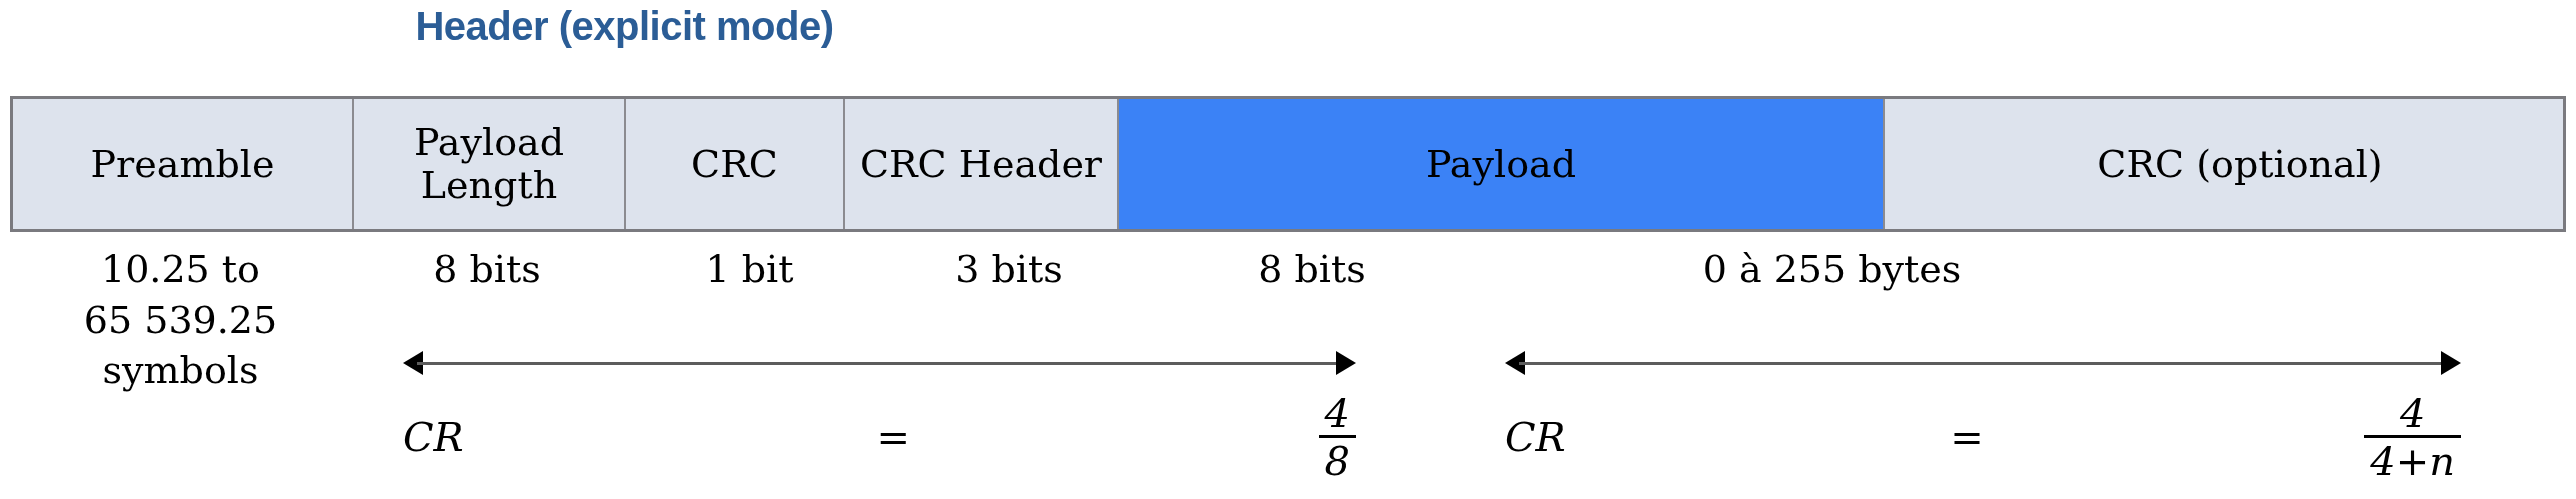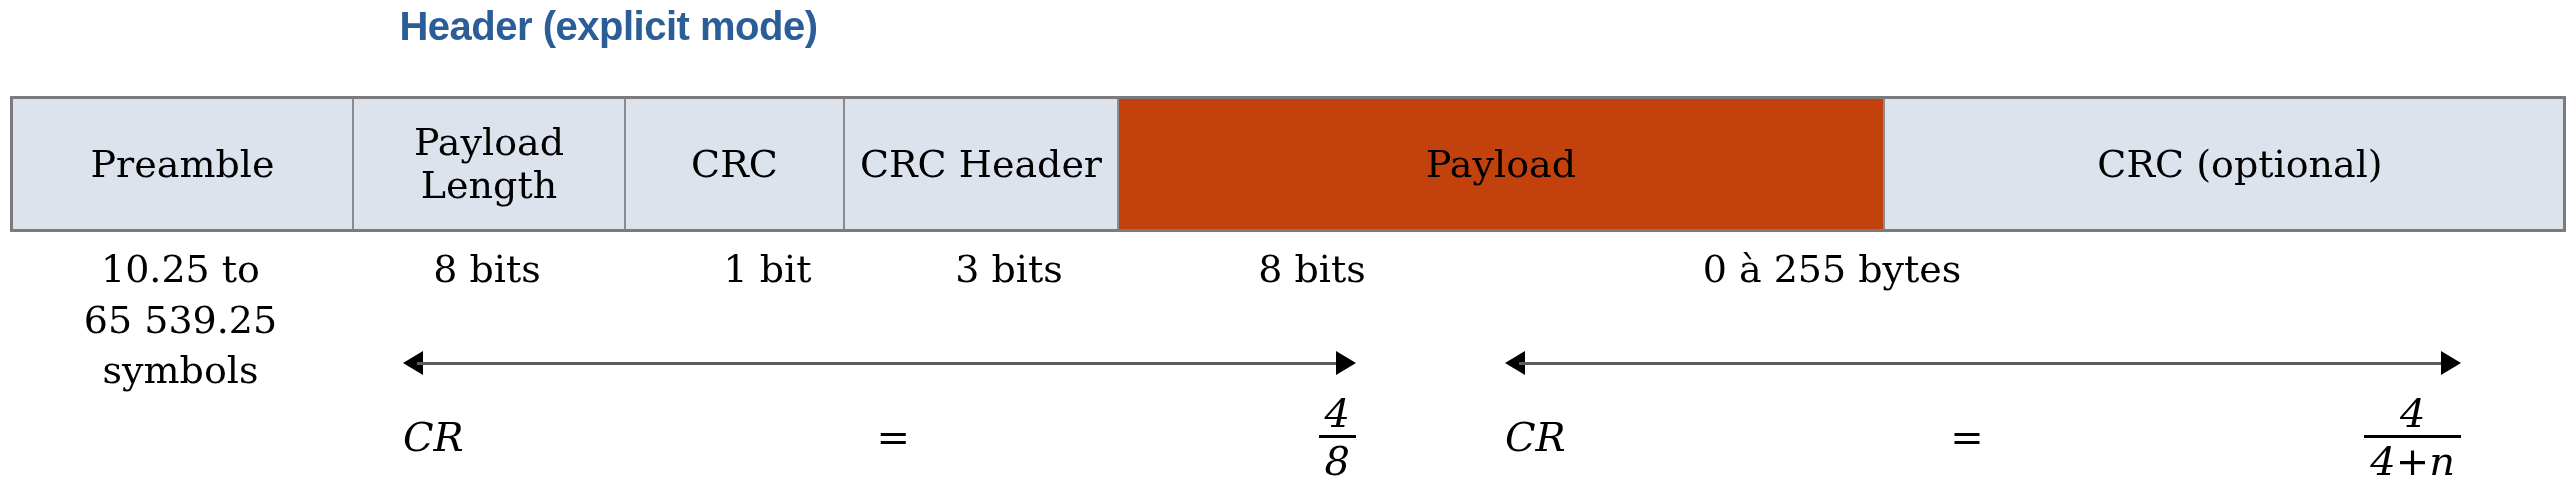--- a/index.html
+++ b/index.html
@@ -6,41 +6,42 @@
   body{width:2576px;height:500px;position:relative;overflow:hidden;
        font-family:"DejaVu Serif", serif;}
 
   #title{
     position:absolute; left:0; top:4px; width:1217px;
     text-align:center;
     font-family:"Liberation Sans", sans-serif;
     font-weight:bold; font-size:40px; color:#2B5D96;
     letter-spacing:-0.5px;
     white-space:nowrap;
+    padding-left:16px;
   }
 
   
   #frame{
     position:absolute; left:10px; top:96px; width:2556px; height:136px;
     display:flex; box-sizing:border-box;
     border:3px solid #7a7a7f;
     background:#dde3ed;
   }
   .cell{
     box-sizing:border-box;
     display:flex; align-items:center; justify-content:center;
     text-align:center;
     font-family:"DejaVu Serif", serif;
     font-size:38px; color:#000; line-height:1.12;
     border-right:2px solid #8b8b90;
     background:#dde3ed;
     overflow:hidden;
   }
   .cell:last-child{border-right:none;padding-left:32px;}
-  .cell.payload{background:#c2410c;}
+  .cell.payload{background:#3b82f6;}
   .cell .txt{display:block;padding:0 6px;}
 
   
   #annot{position:absolute; left:0; top:232px; width:2576px; height:300px;}
 
   .lbl{
     position:absolute;
     font-family:"DejaVu Serif", serif;
     font-size:38px; color:#000; text-align:center; line-height:1.33;
     white-space:pre-line;
@@ -103,21 +104,21 @@
 (optional)</span>
     </div>
 </div>
 
 <div id="annot">
 
   <div class="lbl" style="left:10px;  top:12px; width:341px;">10.25 to
 65 539.25
 symbols</div>
   <div class="lbl" style="left:351px; top:12px; width:272px;">8 bits</div>
-  <div class="lbl" style="left:658px; top:12px; width:219px;text-align:center;">1 bit</div>
+  <div class="lbl" style="left:640px; top:12px; width:219px;text-align:center;">1 bit</div>
   <div class="lbl" style="left:842px; top:12px; width:334px;">3 bits</div>
   <div class="lbl" style="left:1175px;top:12px; width:274px;">8 bits</div>
   <div class="lbl" style="left:1449px;top:12px; width:766px;">0 à 255 bytes</div>
 
   <div class="arrow" style="left:403px; top:119px; width:953px;">
     <span class="head left"></span>
     <span class="shaft"></span>
     <span class="head right"></span>
   </div>
 

